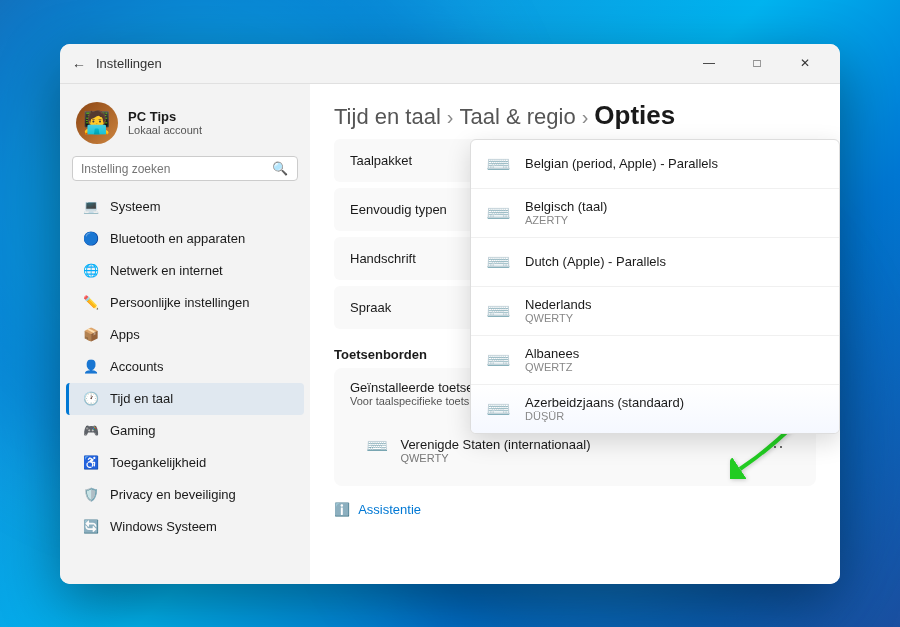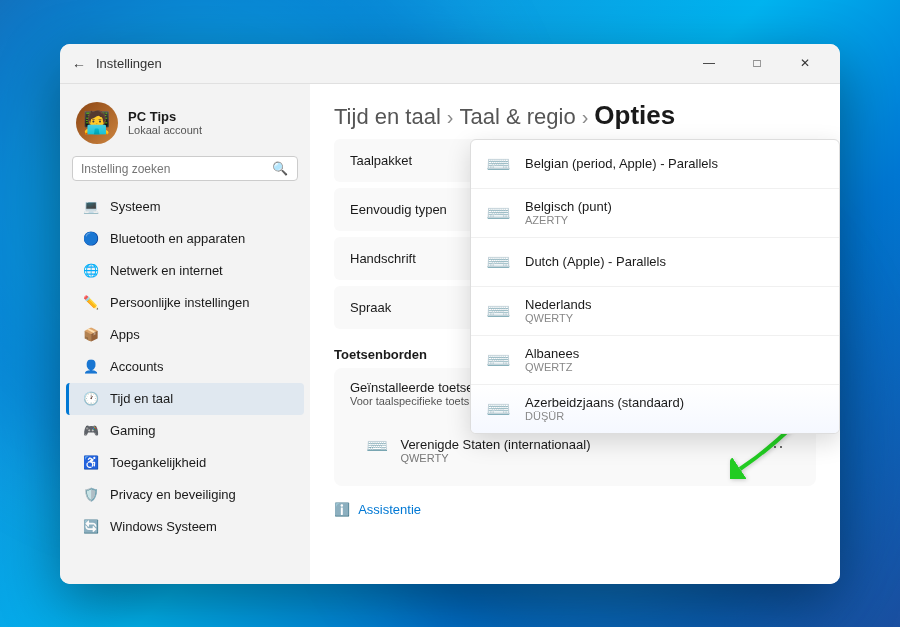--- a/index.html
+++ b/index.html
@@ -466,21 +466,21 @@
             <div class="dropdown-item">
     <span class="dropdown-item-icon">⌨️</span>
     <div>
       <div class="dropdown-item-name">Belgian (period, Apple) - Parallels</div>
 
     </div>
             </div>
             <div class="dropdown-item">
     <span class="dropdown-item-icon">⌨️</span>
     <div>
-      <div class="dropdown-item-name">Belgisch (punt)</div>
+      <div class="dropdown-item-name">Belgisch (taal)</div>
       <div class="dropdown-item-sub">AZERTY</div>
     </div>
             </div>
             <div class="dropdown-item">
     <span class="dropdown-item-icon">⌨️</span>
     <div>
       <div class="dropdown-item-name">Dutch (Apple) - Parallels</div>
 
     </div>
             </div>

